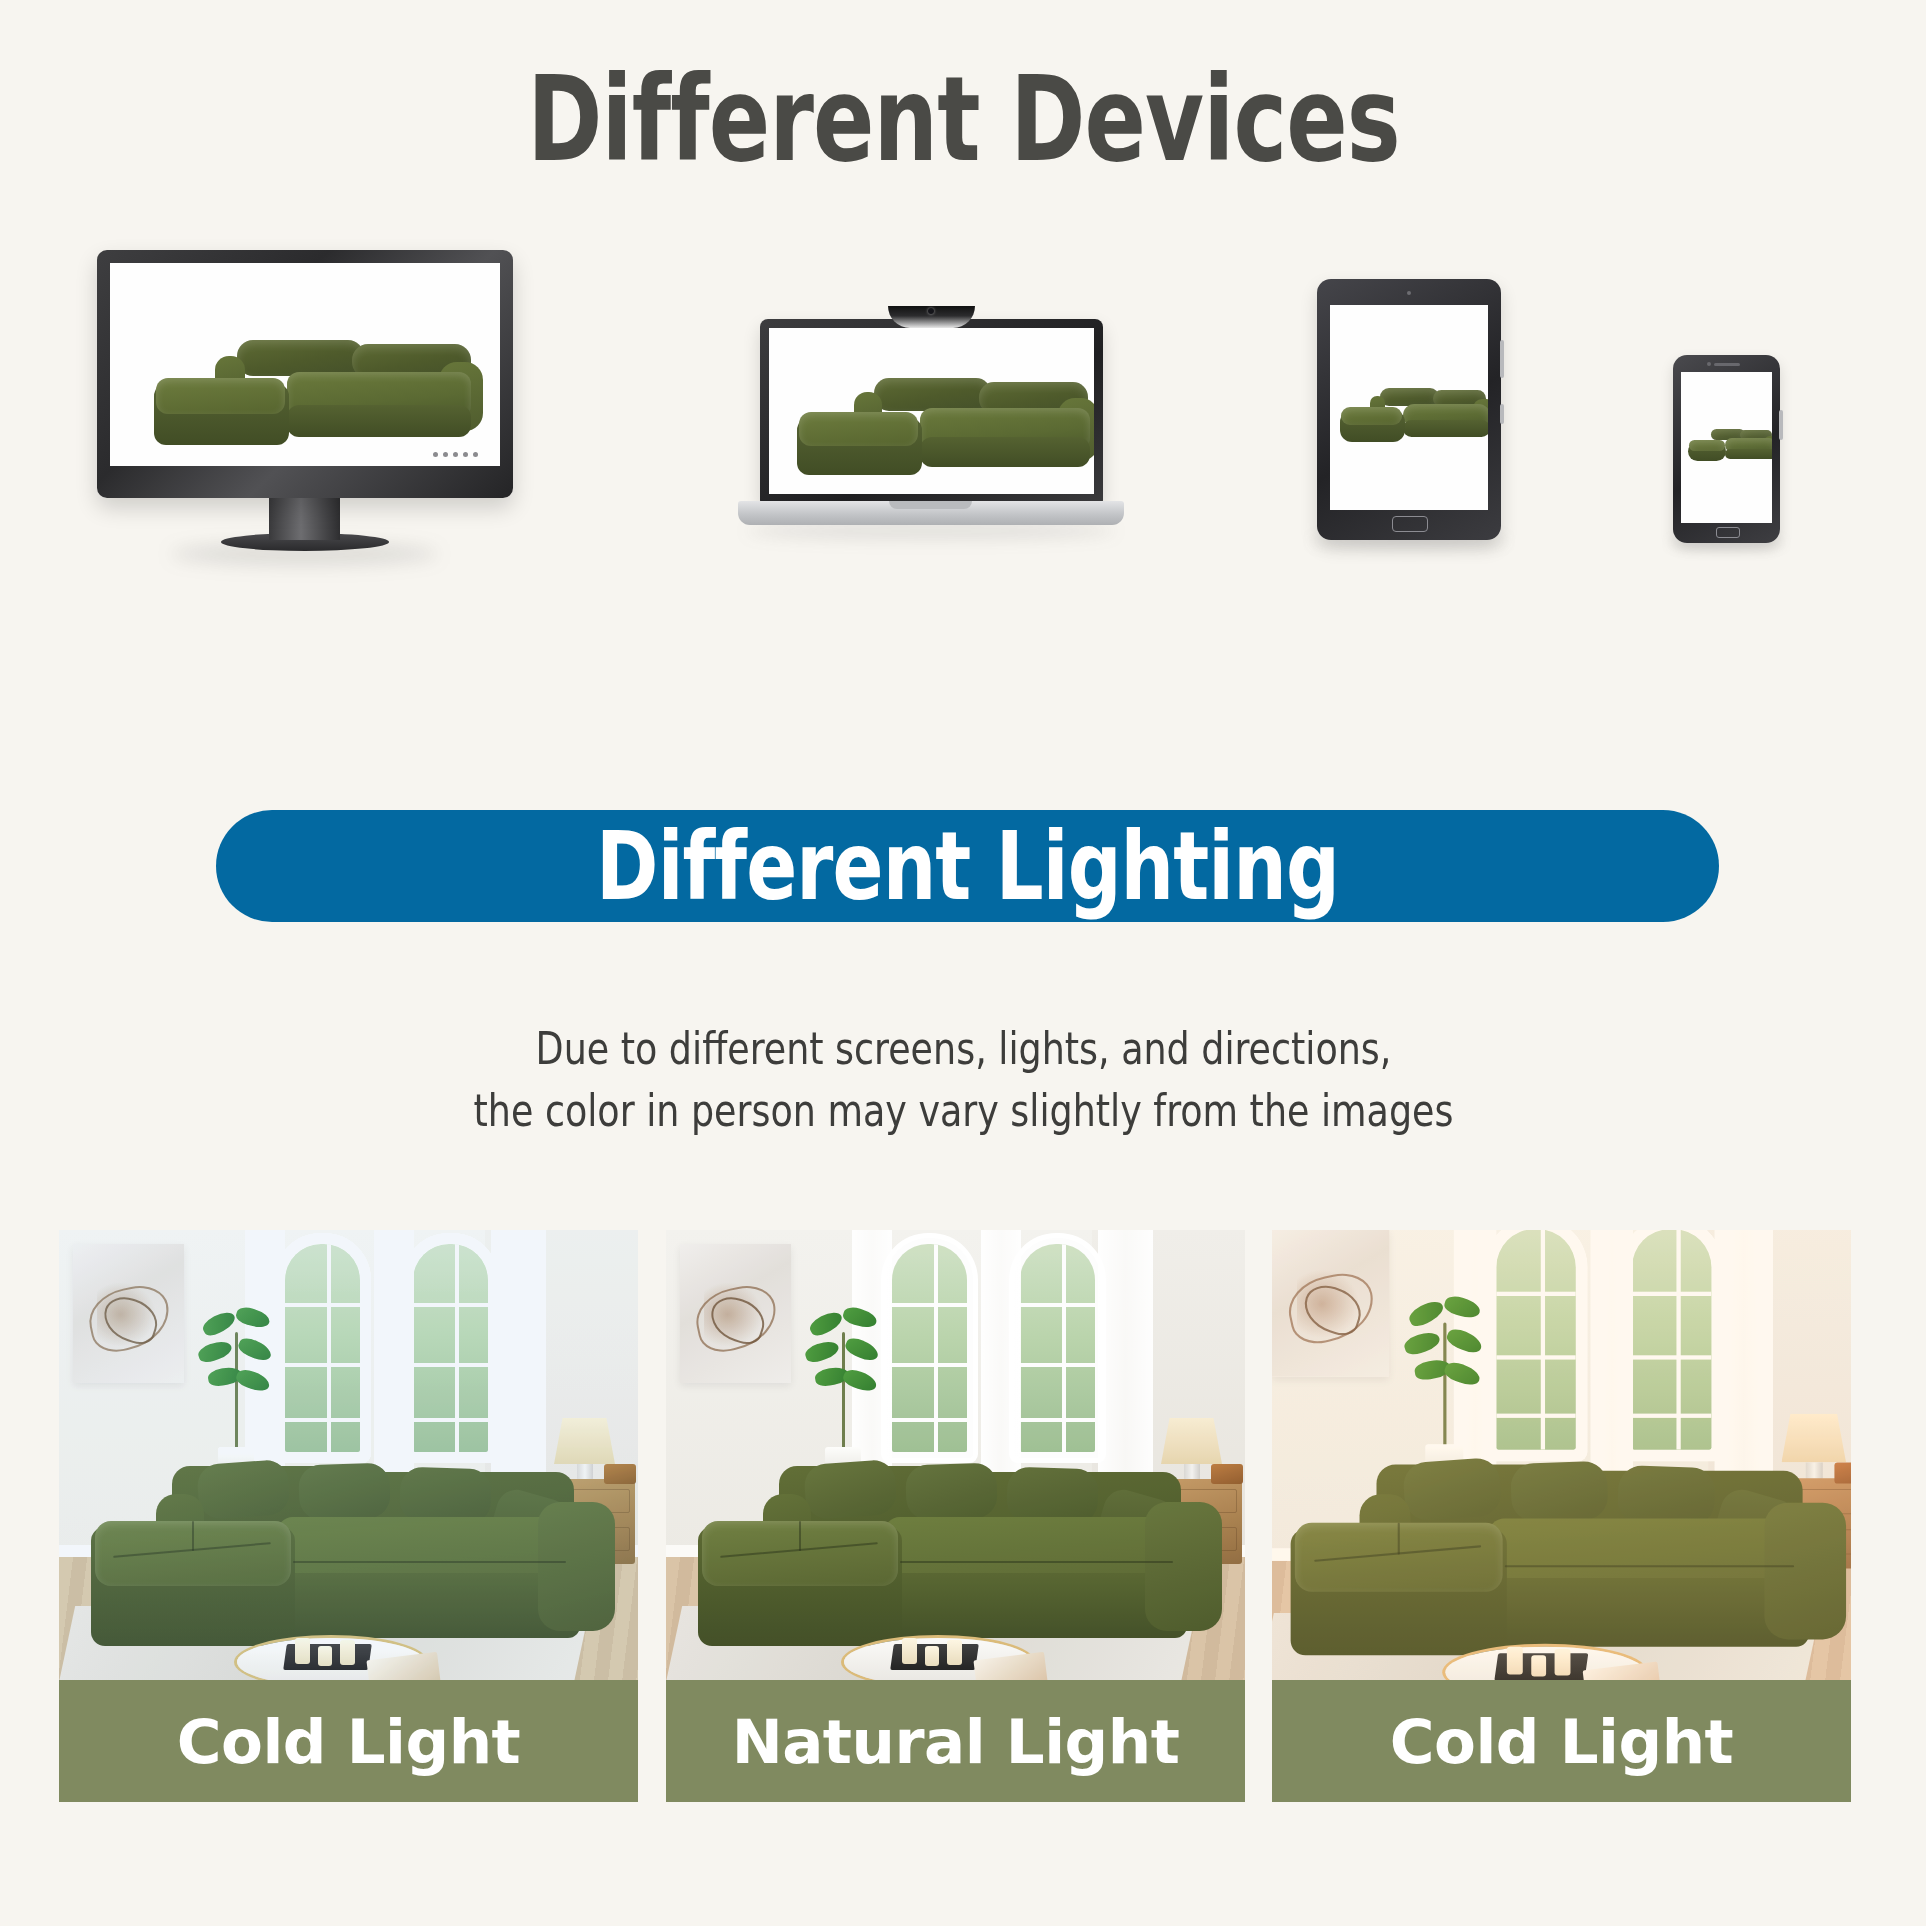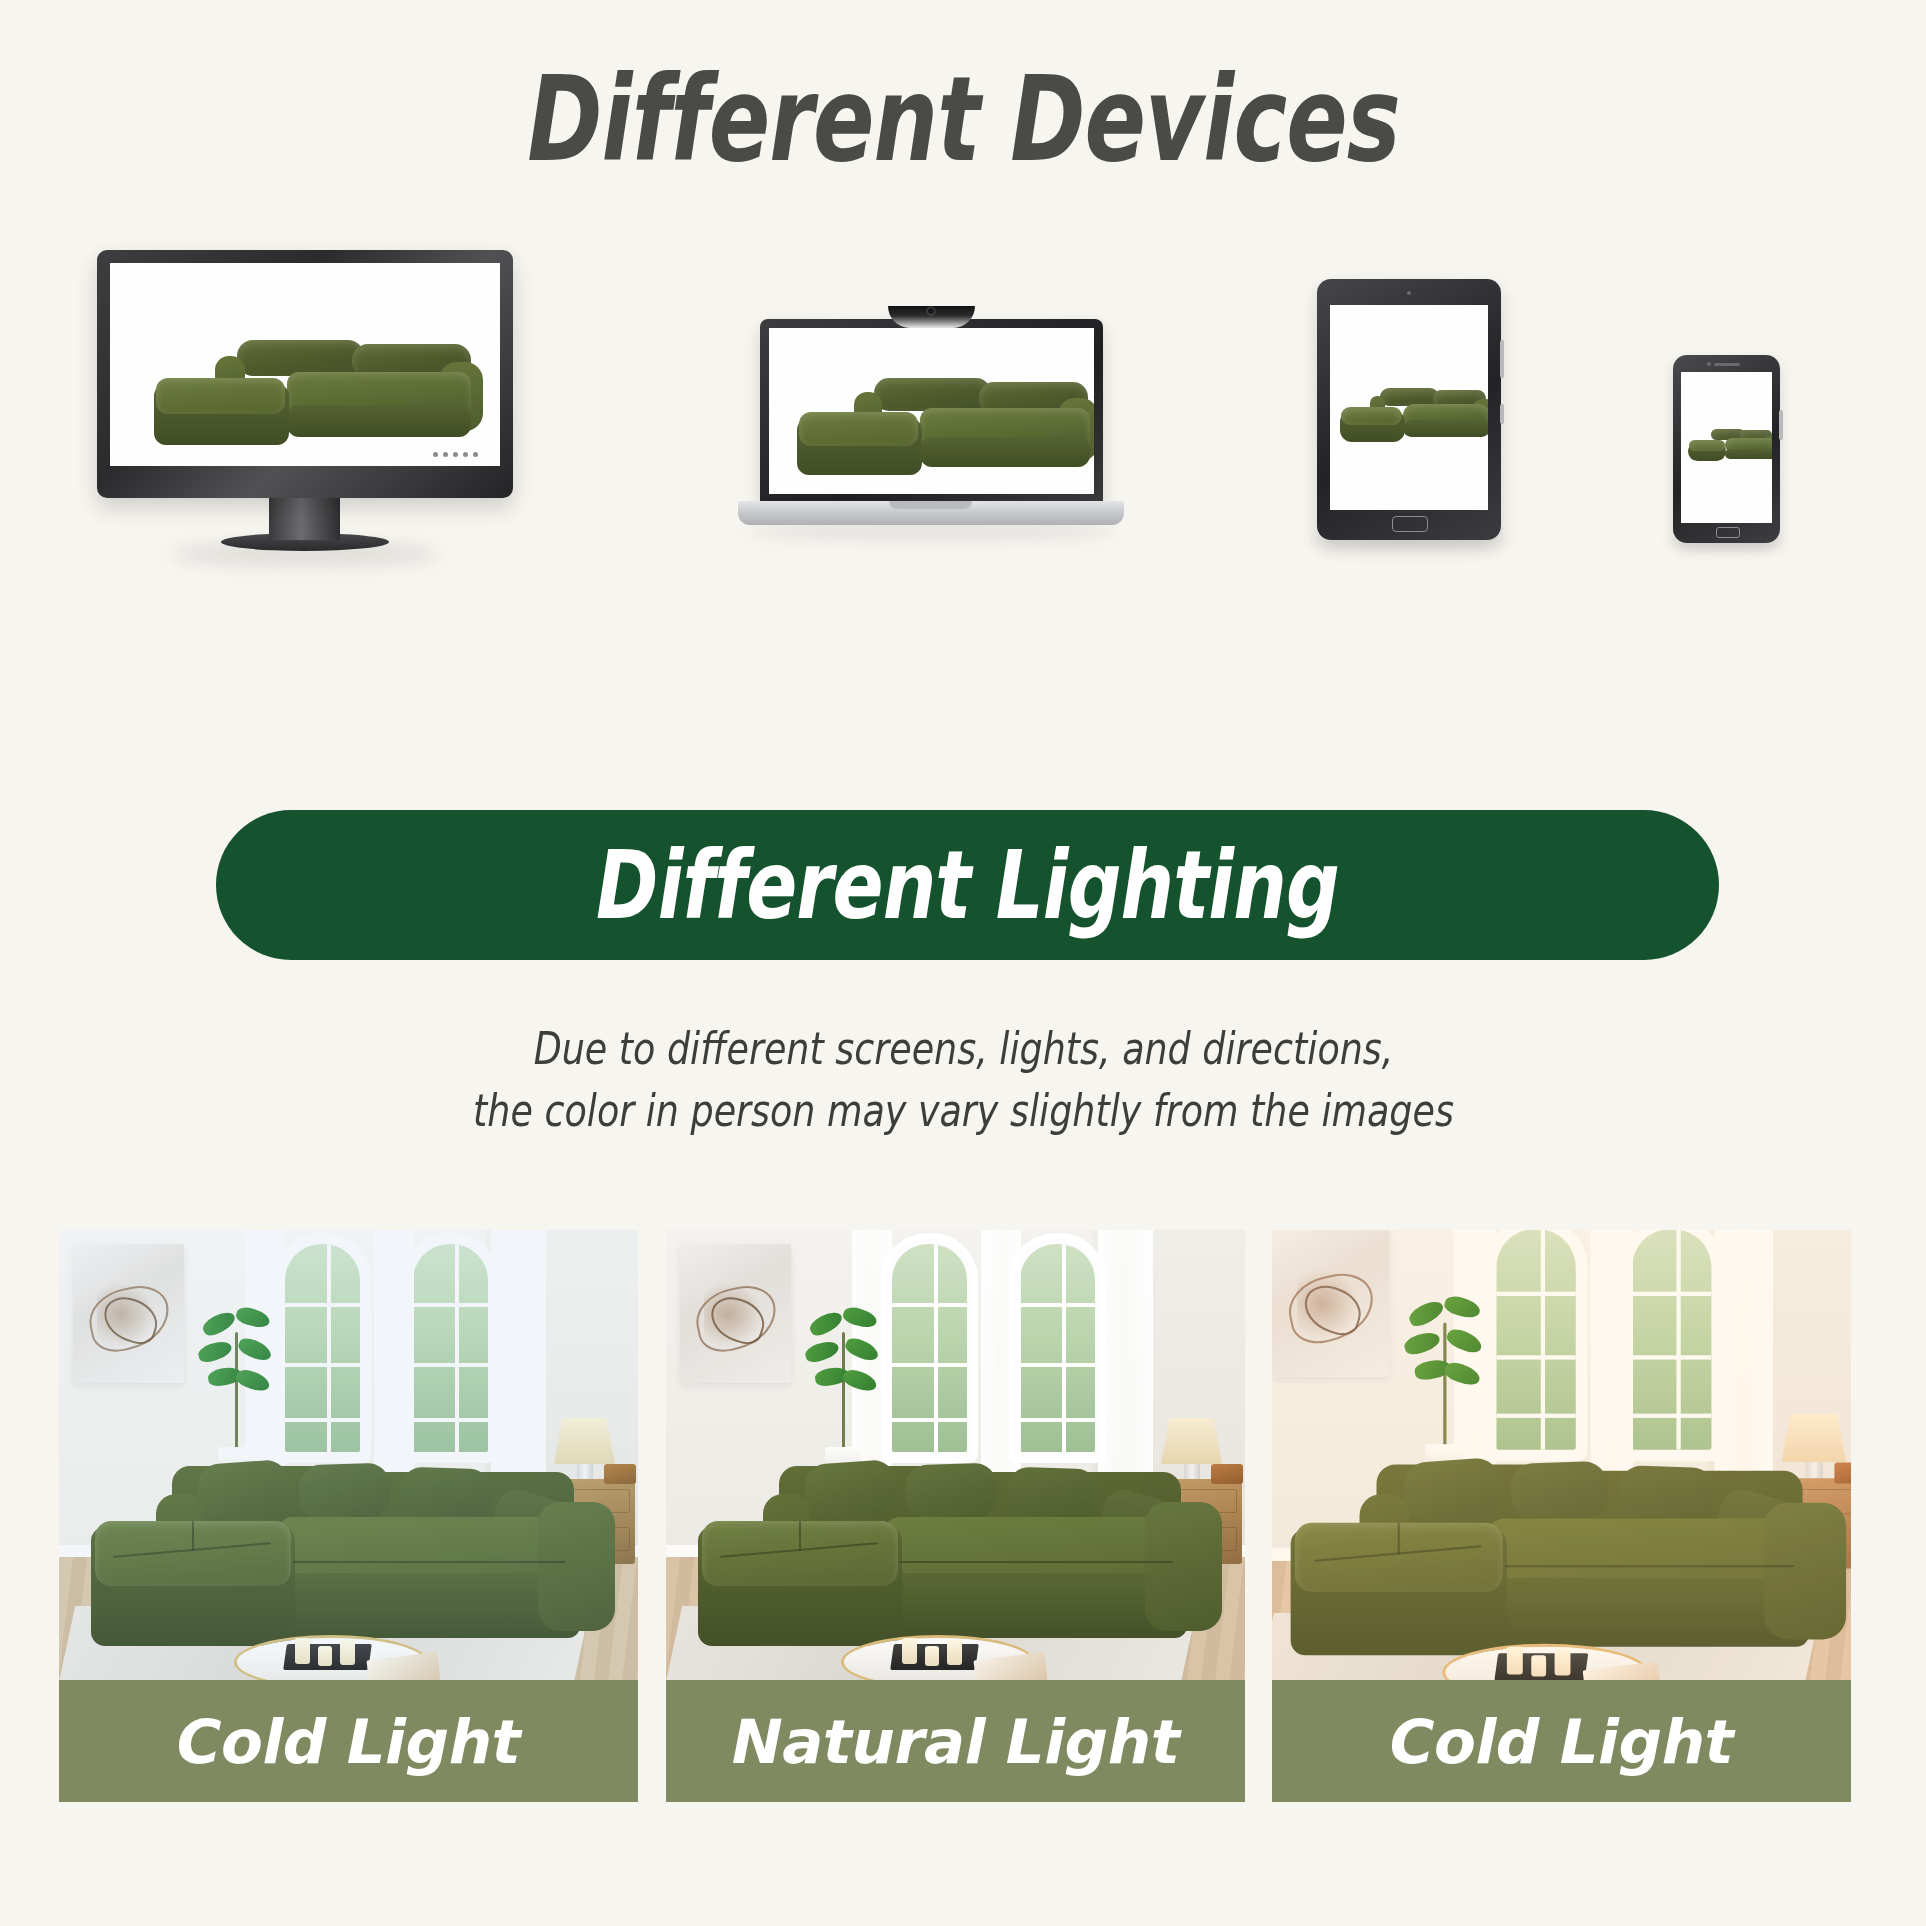--- a/index.html
+++ b/index.html
@@ -2,21 +2,21 @@
 <html><head>
 <meta charset="utf-8">
 <style>
   html,body{margin:0;padding:0;}
   body{
     width:1927px;height:1927px;
     background:#f7f5f0;
     font-family:"Liberation Sans", sans-serif;
     overflow:hidden;position:relative;
   }
-  .page{position:absolute;inset:0;background:#f7f5f0;font-style:italic;}
+  .page{position:absolute;inset:0;background:#f7f5f0;}
 
   
   .title-devices{
     position:absolute;left:0;right:0;top:57px;
     text-align:center;
     font-size:117px;line-height:1.08;
     font-weight:bold;
     letter-spacing:-1px;
     color:#4a4a46;
     font-family:"DejaVu Sans Condensed","Liberation Sans Narrow","Liberation Sans",sans-serif;
@@ -124,22 +124,22 @@
   .phone .panel{position:relative;width:100%;height:100%;background:#fff;overflow:hidden;}
   .phone .speaker{position:absolute;left:50%;margin-left:-13px;top:8px;width:26px;height:3px;border-radius:2px;background:#68686d;}
   .phone .cam{position:absolute;left:50%;margin-left:-20px;top:7px;width:4px;height:4px;border-radius:50%;background:#68686d;}
   .phone .home{position:absolute;left:50%;margin-left:-11px;bottom:5px;width:22px;height:9px;border-radius:3px;border:1.4px solid #8c8c92;}
   .phone .sidebtn{position:absolute;right:-3px;top:55px;width:4px;height:30px;border-radius:2px;background:#b8b9bc;}
   .phone .shadow{position:absolute;left:-4px;top:182px;width:115px;height:12px;border-radius:50%;
     background:rgba(90,90,90,.12);filter:blur(6px);}
 
   
   .pill{
-    position:absolute;left:216px;top:810px;width:1503px;height:150px;
-    background:#14532d;border-radius:75px;
+    position:absolute;left:216px;top:810px;width:1503px;height:112px;
+    background:#0369a1;border-radius:75px;
   }
   .pill-text{
     position:absolute;inset:0;display:flex;align-items:center;justify-content:center;
     color:#ffffff;font-weight:bold;font-size:95px;letter-spacing:-1px;
     font-family:"DejaVu Sans Condensed","Liberation Sans Narrow","Liberation Sans",sans-serif;
     transform:scaleX(.88);
   }
 
   
   .disclaimer{

